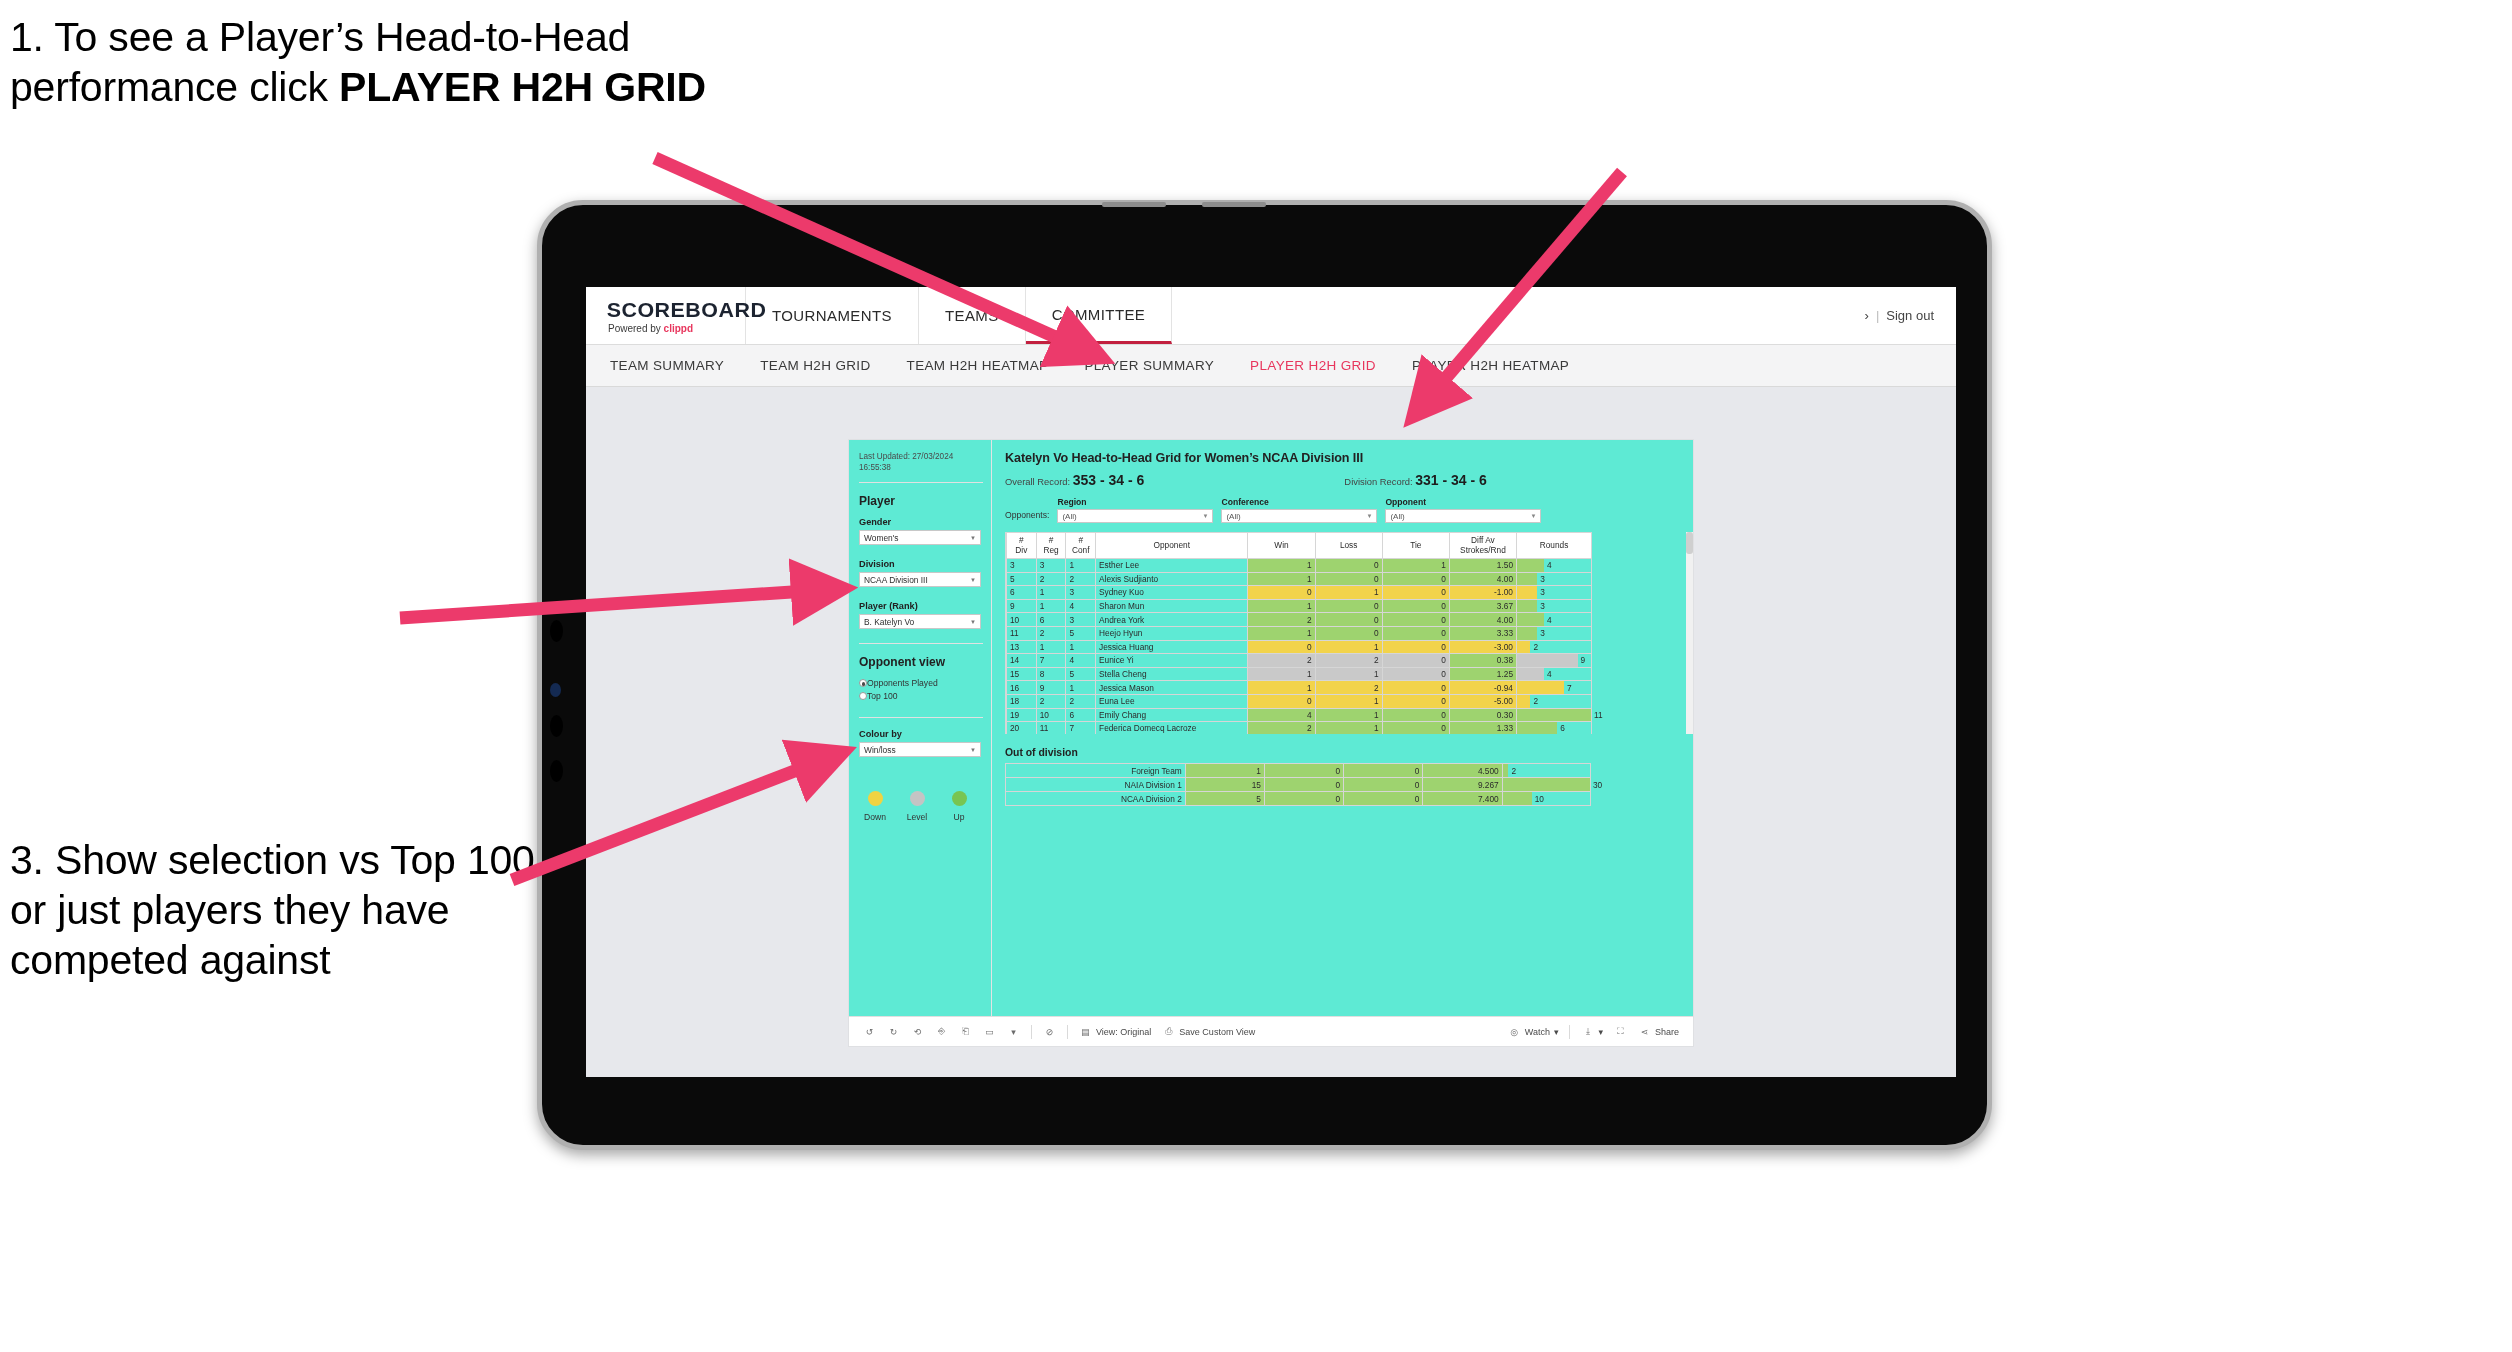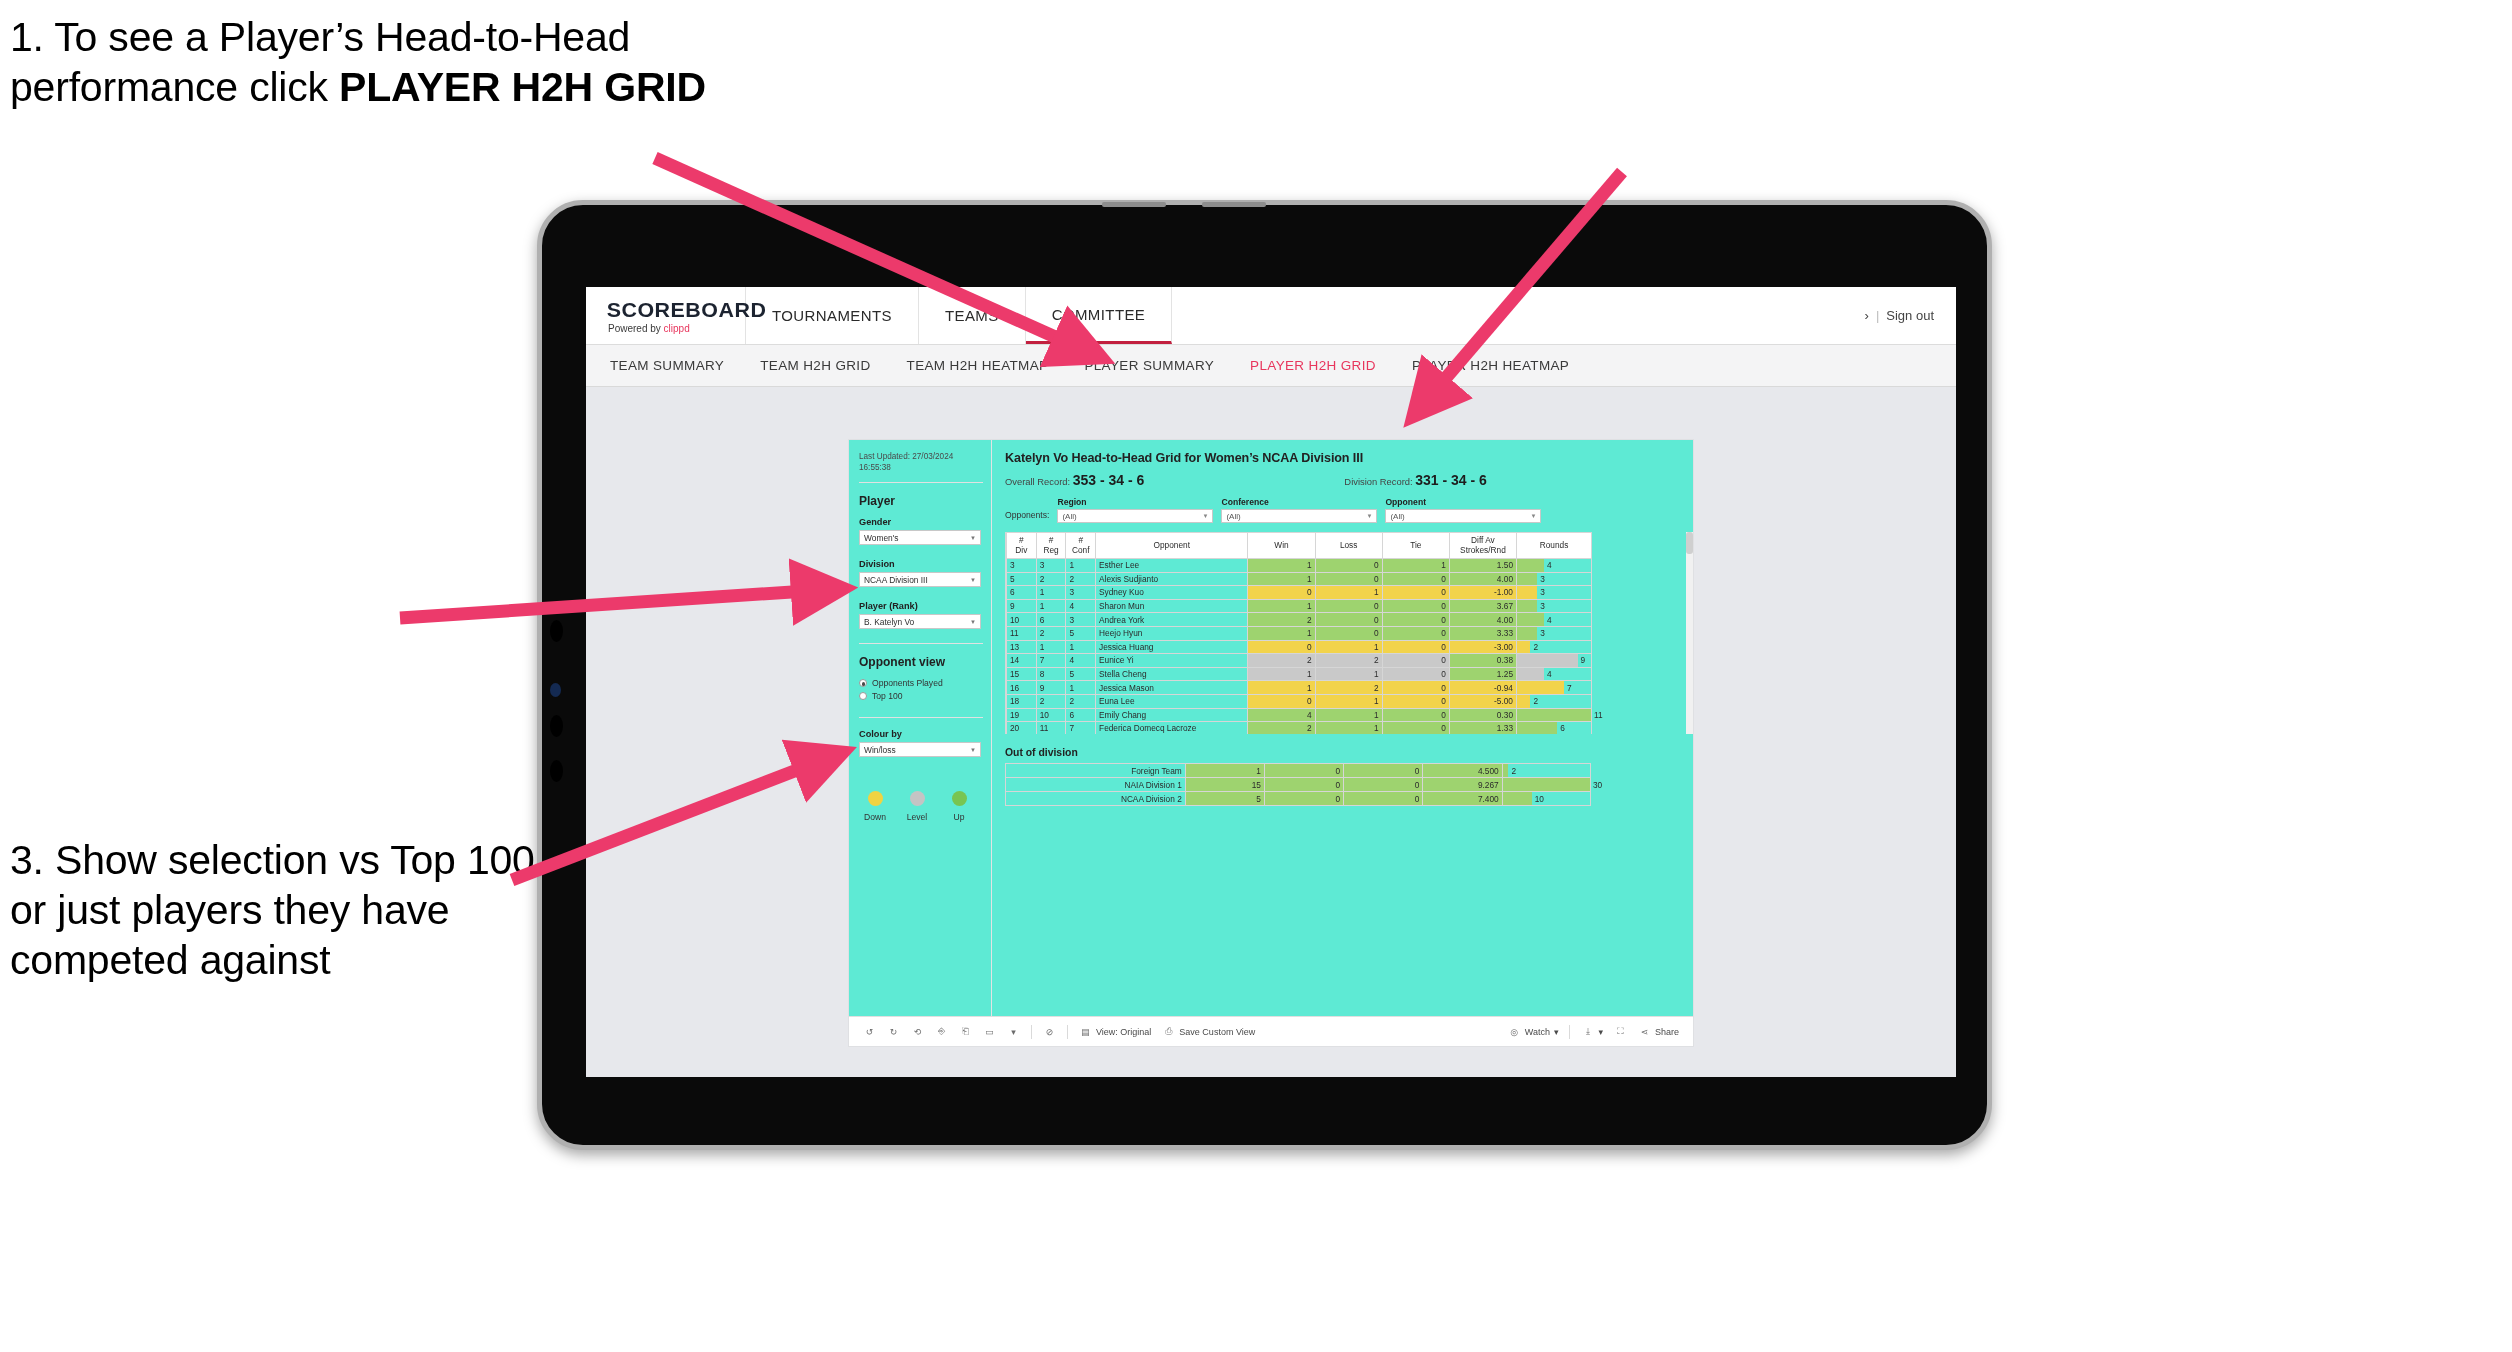--- a/index.html
+++ b/index.html
@@ -65,21 +65,21 @@
   }
   .brand-logo {
     width: 160px; display: flex; flex-direction: column; justify-content: center;
     padding-left: 22px; border-right: 1px solid #e3e3e3;
   }
   .brand-logo .bl-main {
     font-weight: bold; font-size: 21px; letter-spacing: 0.5px; color: #1c2330;
     font-family: "Liberation Sans", sans-serif; transform: scaleX(1.02);
   }
   .brand-logo .bl-sub { font-size: 10px; color: #3a3a3a; margin-top: 1px; }
-  .brand-logo .bl-sub .bl-clippd { color: #e8365d; font-weight: normal; }
+  .brand-logo .bl-sub .bl-clippd { color: #e8365d; font-weight: bold; }
   .topnav { display: flex; align-items: stretch; }
   .topnav-item {
     display: flex; align-items: center; padding: 0 26px;
     font-size: 15px; color: #2a2a2a; letter-spacing: .4px;
     border-right: 1px solid #e3e3e3; cursor: pointer;
   }
   .topnav-item.active { border-bottom: 3px solid #c2203f; }
   .topnav-right {
     margin-left: auto; display: flex; align-items: center; gap: 7px;
     padding-right: 22px; font-size: 13px; color: #444;
@@ -114,21 +114,21 @@
   .fp-rule { height: 1px; background: #e1e1e1; margin: 9px 8px 11px 0; }
   .fp-h { font-size: 12px; font-weight: bold; color: #222; margin-bottom: 9px; }
   .fp-label { font-size: 9.2px; font-weight: bold; color: #222; margin-bottom: 3px; }
   .fp-select {
     height: 15px; border: 1px solid #c8c8c8; background: #fff;
     display: flex; align-items: center; justify-content: space-between;
     padding: 0 4px; font-size: 8.4px; color: #2f2f2f; margin-bottom: 14px;
     width: 122px; cursor: pointer;
   }
   .fp-select .caret { font-size: 6px; color: #777; }
-  .fp-radio { display: flex; align-items: center; gap: 5px; font-size: 8.6px; margin-bottom: 3px; cursor: pointer; }
+  .fp-radio { display: flex; align-items: center; font-size: 8.6px; margin-bottom: 3px; cursor: pointer; }
   .rdot {
     width: 8px; height: 8px; border-radius: 50%; border: 1px solid #9a9a9a;
     background: #fff; display: inline-block; position: relative; flex: none;
   }
   .rdot.on::after {
     content: ""; position: absolute; left: 1.6px; top: 1.6px;
     width: 3.8px; height: 3.8px; border-radius: 50%; background: #4a4a4a;
   }
   .legend-row { display: flex; gap: 18px; margin-top: 34px; padding-left: 4px; }
   .legend-item { text-align: center; width: 24px; }

